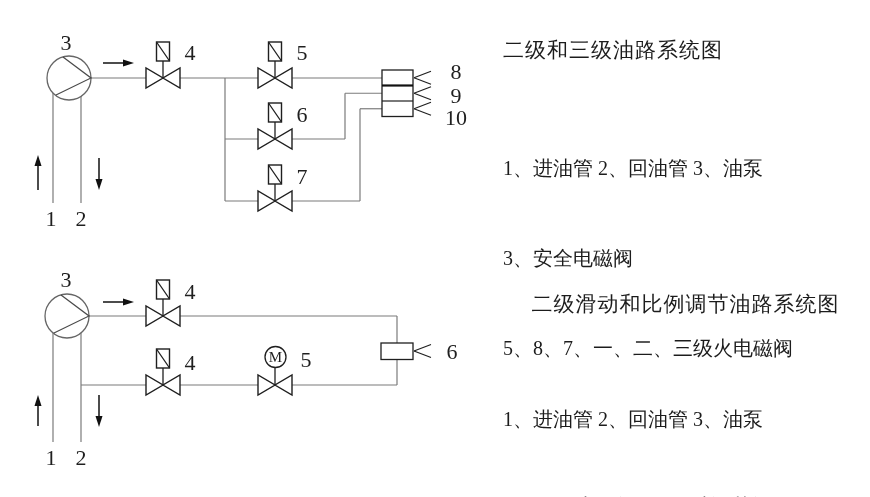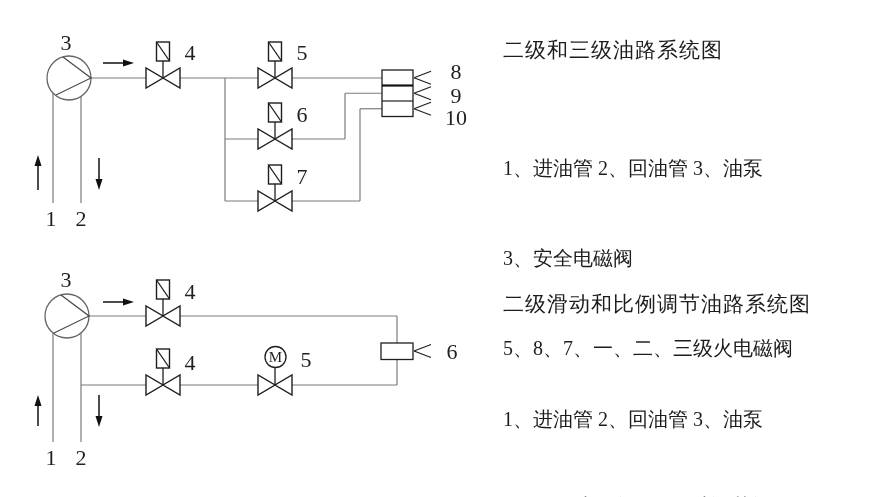--- a/index.html
+++ b/index.html
@@ -19,21 +19,21 @@
   .arrow{stroke:#111;stroke-width:1.5;fill:none;}
   .arrowhead{fill:#111;stroke:none;}
   .num{font-size:22px;fill:#1f1f1f;text-anchor:middle;}
   .mletter{font-size:15px;fill:#1f1f1f;text-anchor:middle;}
   
   .textcol{position:absolute;left:503px;width:365px;}
   .textcol .title{font-size:21px;letter-spacing:1px;white-space:pre;}
   .legend{font-size:20px;line-height:30px;white-space:pre;}
   .textcol-top{top:36px;}
   .legend-top{position:absolute;left:503px;top:93px;width:367px;}
-  .textcol-bottom{top:290px;}
+  .textcol-bottom{top:290px;text-align:center;}
   .legend-bottom{position:absolute;left:503px;top:347px;width:367px;line-height:29px;}
 </style>
 </head>
 <body>
 
 <div class="stage">
 
   <svg class="diagram-top" width="503" height="250" viewBox="0 0 503 250">
 
     <g>

